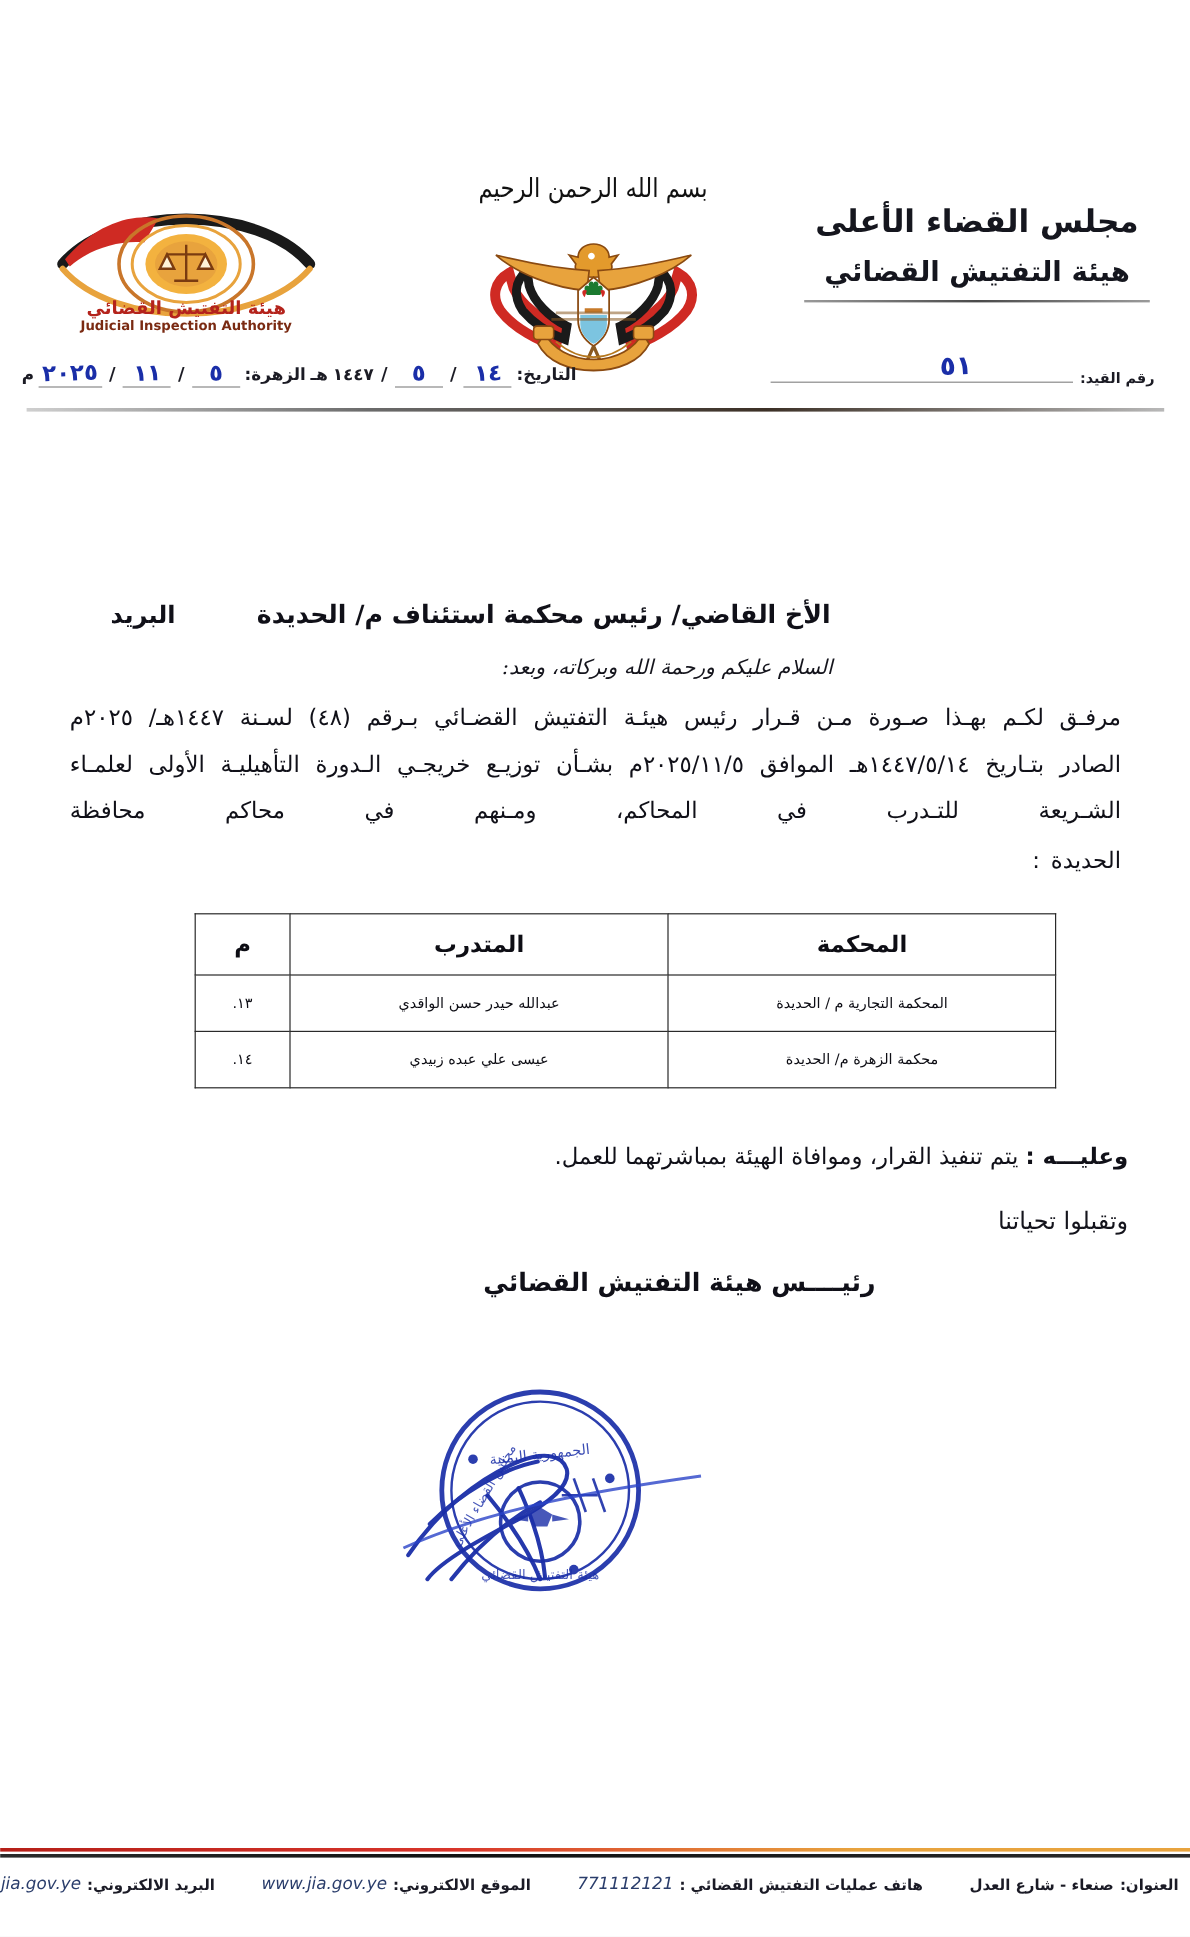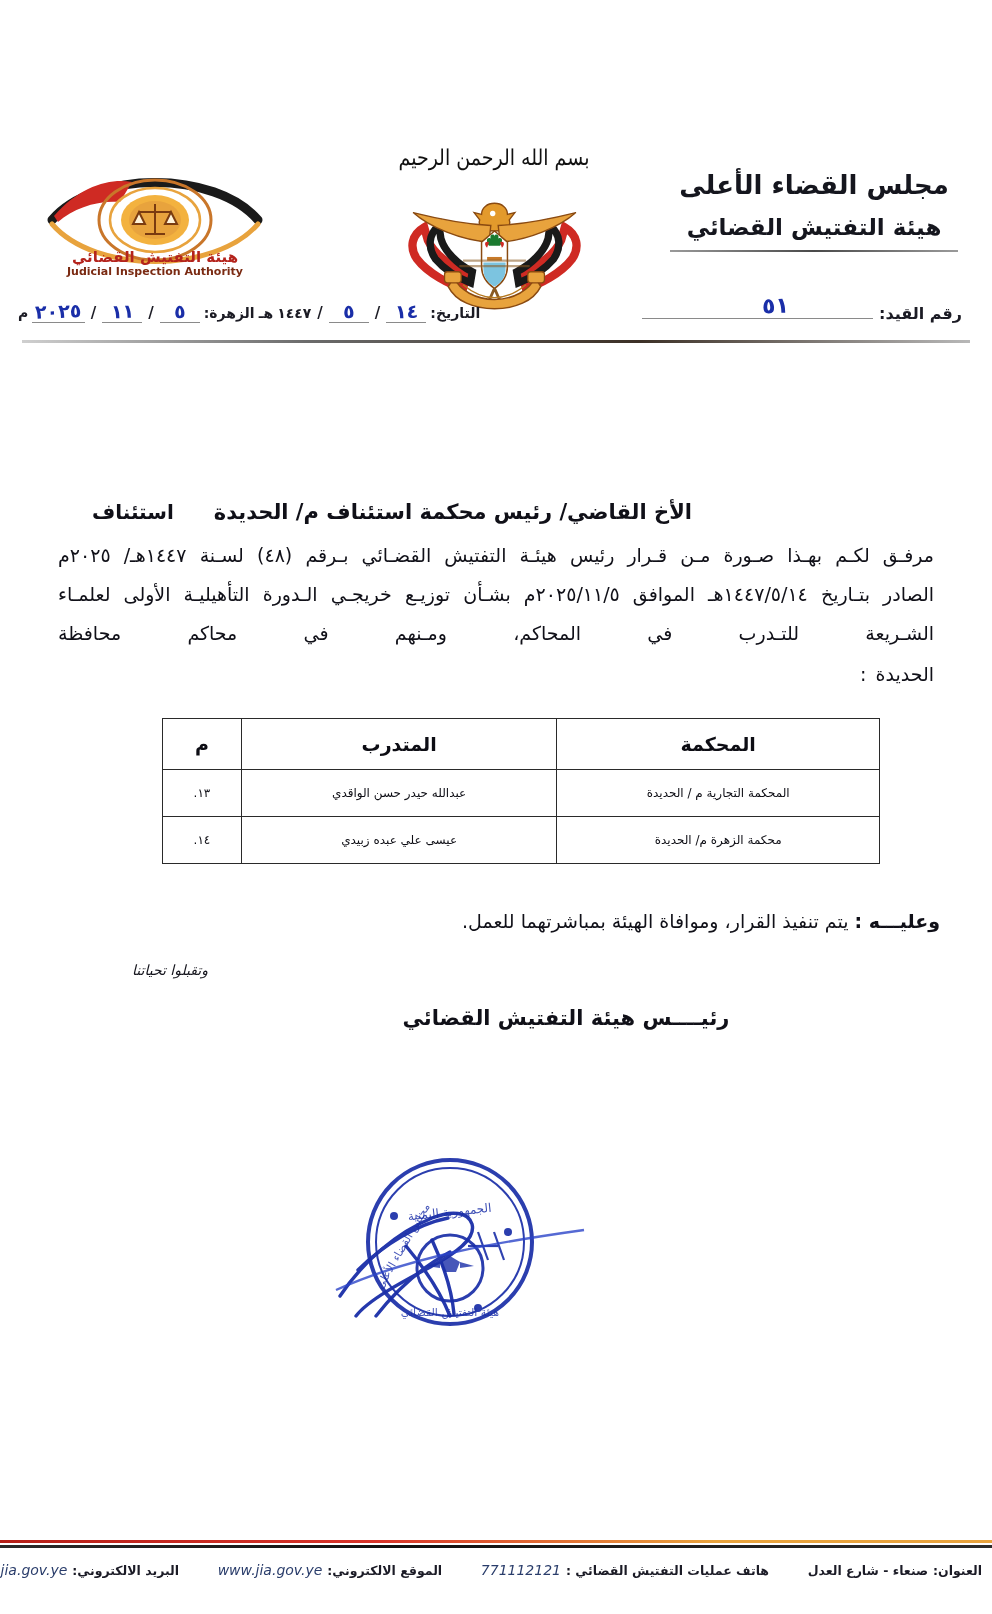--- a/index.html
+++ b/index.html
@@ -90,21 +90,21 @@
     position: absolute;
     top: 300px;
     right: 30px;
     width: 320px;
     display: flex;
     align-items: baseline;
     gap: 6px;
   }
   .reg-label {
     font-family: "DejaVu Sans", sans-serif;
-    font-size: 16px;
+    font-size: 12px;
     font-weight: bold;
     color: #1b1b24;
     white-space: nowrap;
   }
   .reg-line {
     flex: 1;
     border-bottom: 1px solid #8a8a8a;
     position: relative;
     height: 18px;
   }
@@ -249,24 +249,23 @@
     font-family: "DejaVu Sans", sans-serif;
     font-size: 19px;
     color: #101018;
     padding-left: 60px;
     direction: rtl;
   }
   .closing b { letter-spacing: 1px; }
 
   .regards {
     margin-top: 30px;
-    text-align: left;
+    text-align: right;
     font-family: "DejaVu Serif", serif;
-    font-style: italic;
-    font-size: 14px;
+    font-size: 20px;
     color: #14141c;
     padding-left: 80px;
   }
 
   .signature-block {
     margin-top: 18px;
     text-align: center;
     direction: rtl;
     padding-left: 140px;
     position: relative;
@@ -419,23 +418,24 @@
       <span>م</span>
     </div>
 
     <div class="header-rule"></div>
   </div>
 
   <div class="body-area">
 
     <div class="addressee-row">
       <div class="addressee">الأخ القاضي/ رئيس محكمة استئناف م/ الحديدة</div>
-      <div class="respect">استئناف</div>
-    </div>
-
+      <div class="respect">البريد</div>
+    </div>
+
+    <div class="greeting">السلام عليكم ورحمة الله وبركاته، وبعد:</div>
 
     <div class="paragraph">
       <span>مرفـق لكـم بهـذا صـورة مـن قـرار رئيس هيئـة التفتيش القضـائي بـرقم (٤٨) لسـنة ١٤٤٧هـ/ ٢٠٢٥م الصادر بتـاريخ ١٤٤٧/٥/١٤هـ الموافق ٢٠٢٥/١١/٥م بشـأن توزيـع خريجـي الـدورة التأهيليـة الأولى لعلمـاء الشـريعة للتـدرب في المحاكم، ومـنهم في محاكم محافظة</span>
       <span class="tail">الحديدة :</span>
     </div>
 
     <div class="table-wrap">
       <table class="trainees">
         <colgroup>
           <col class="c-court">

